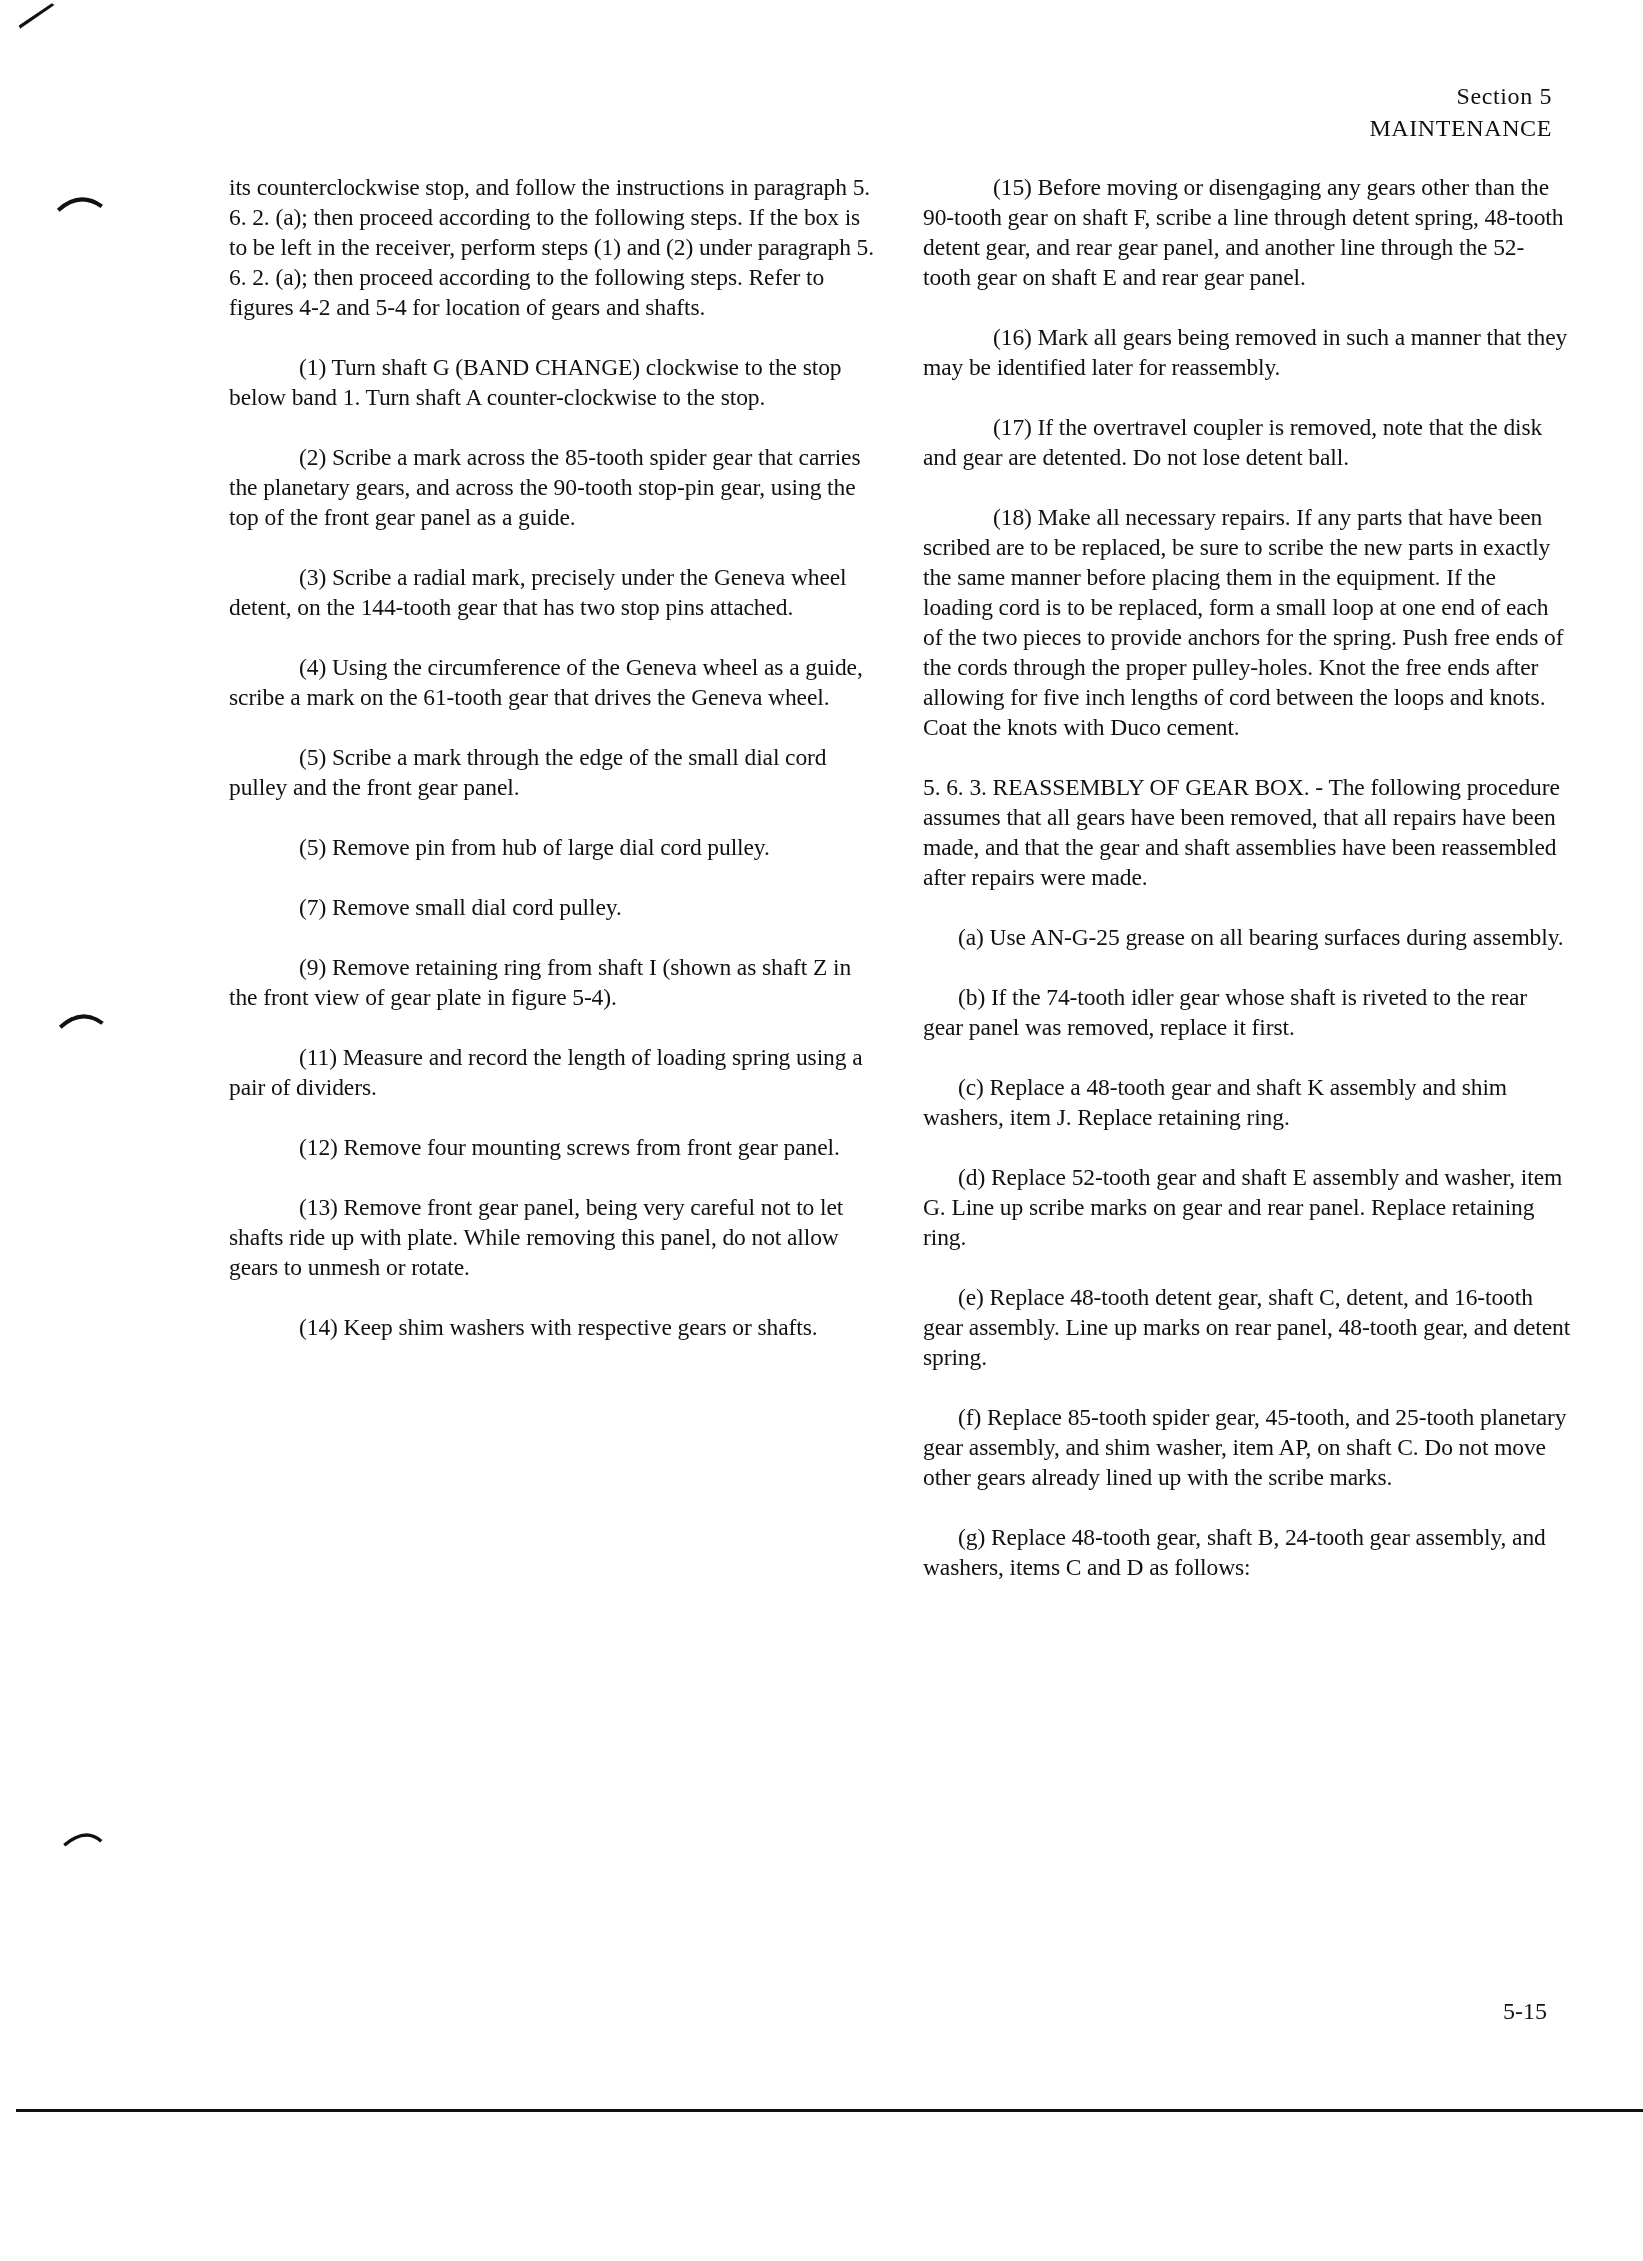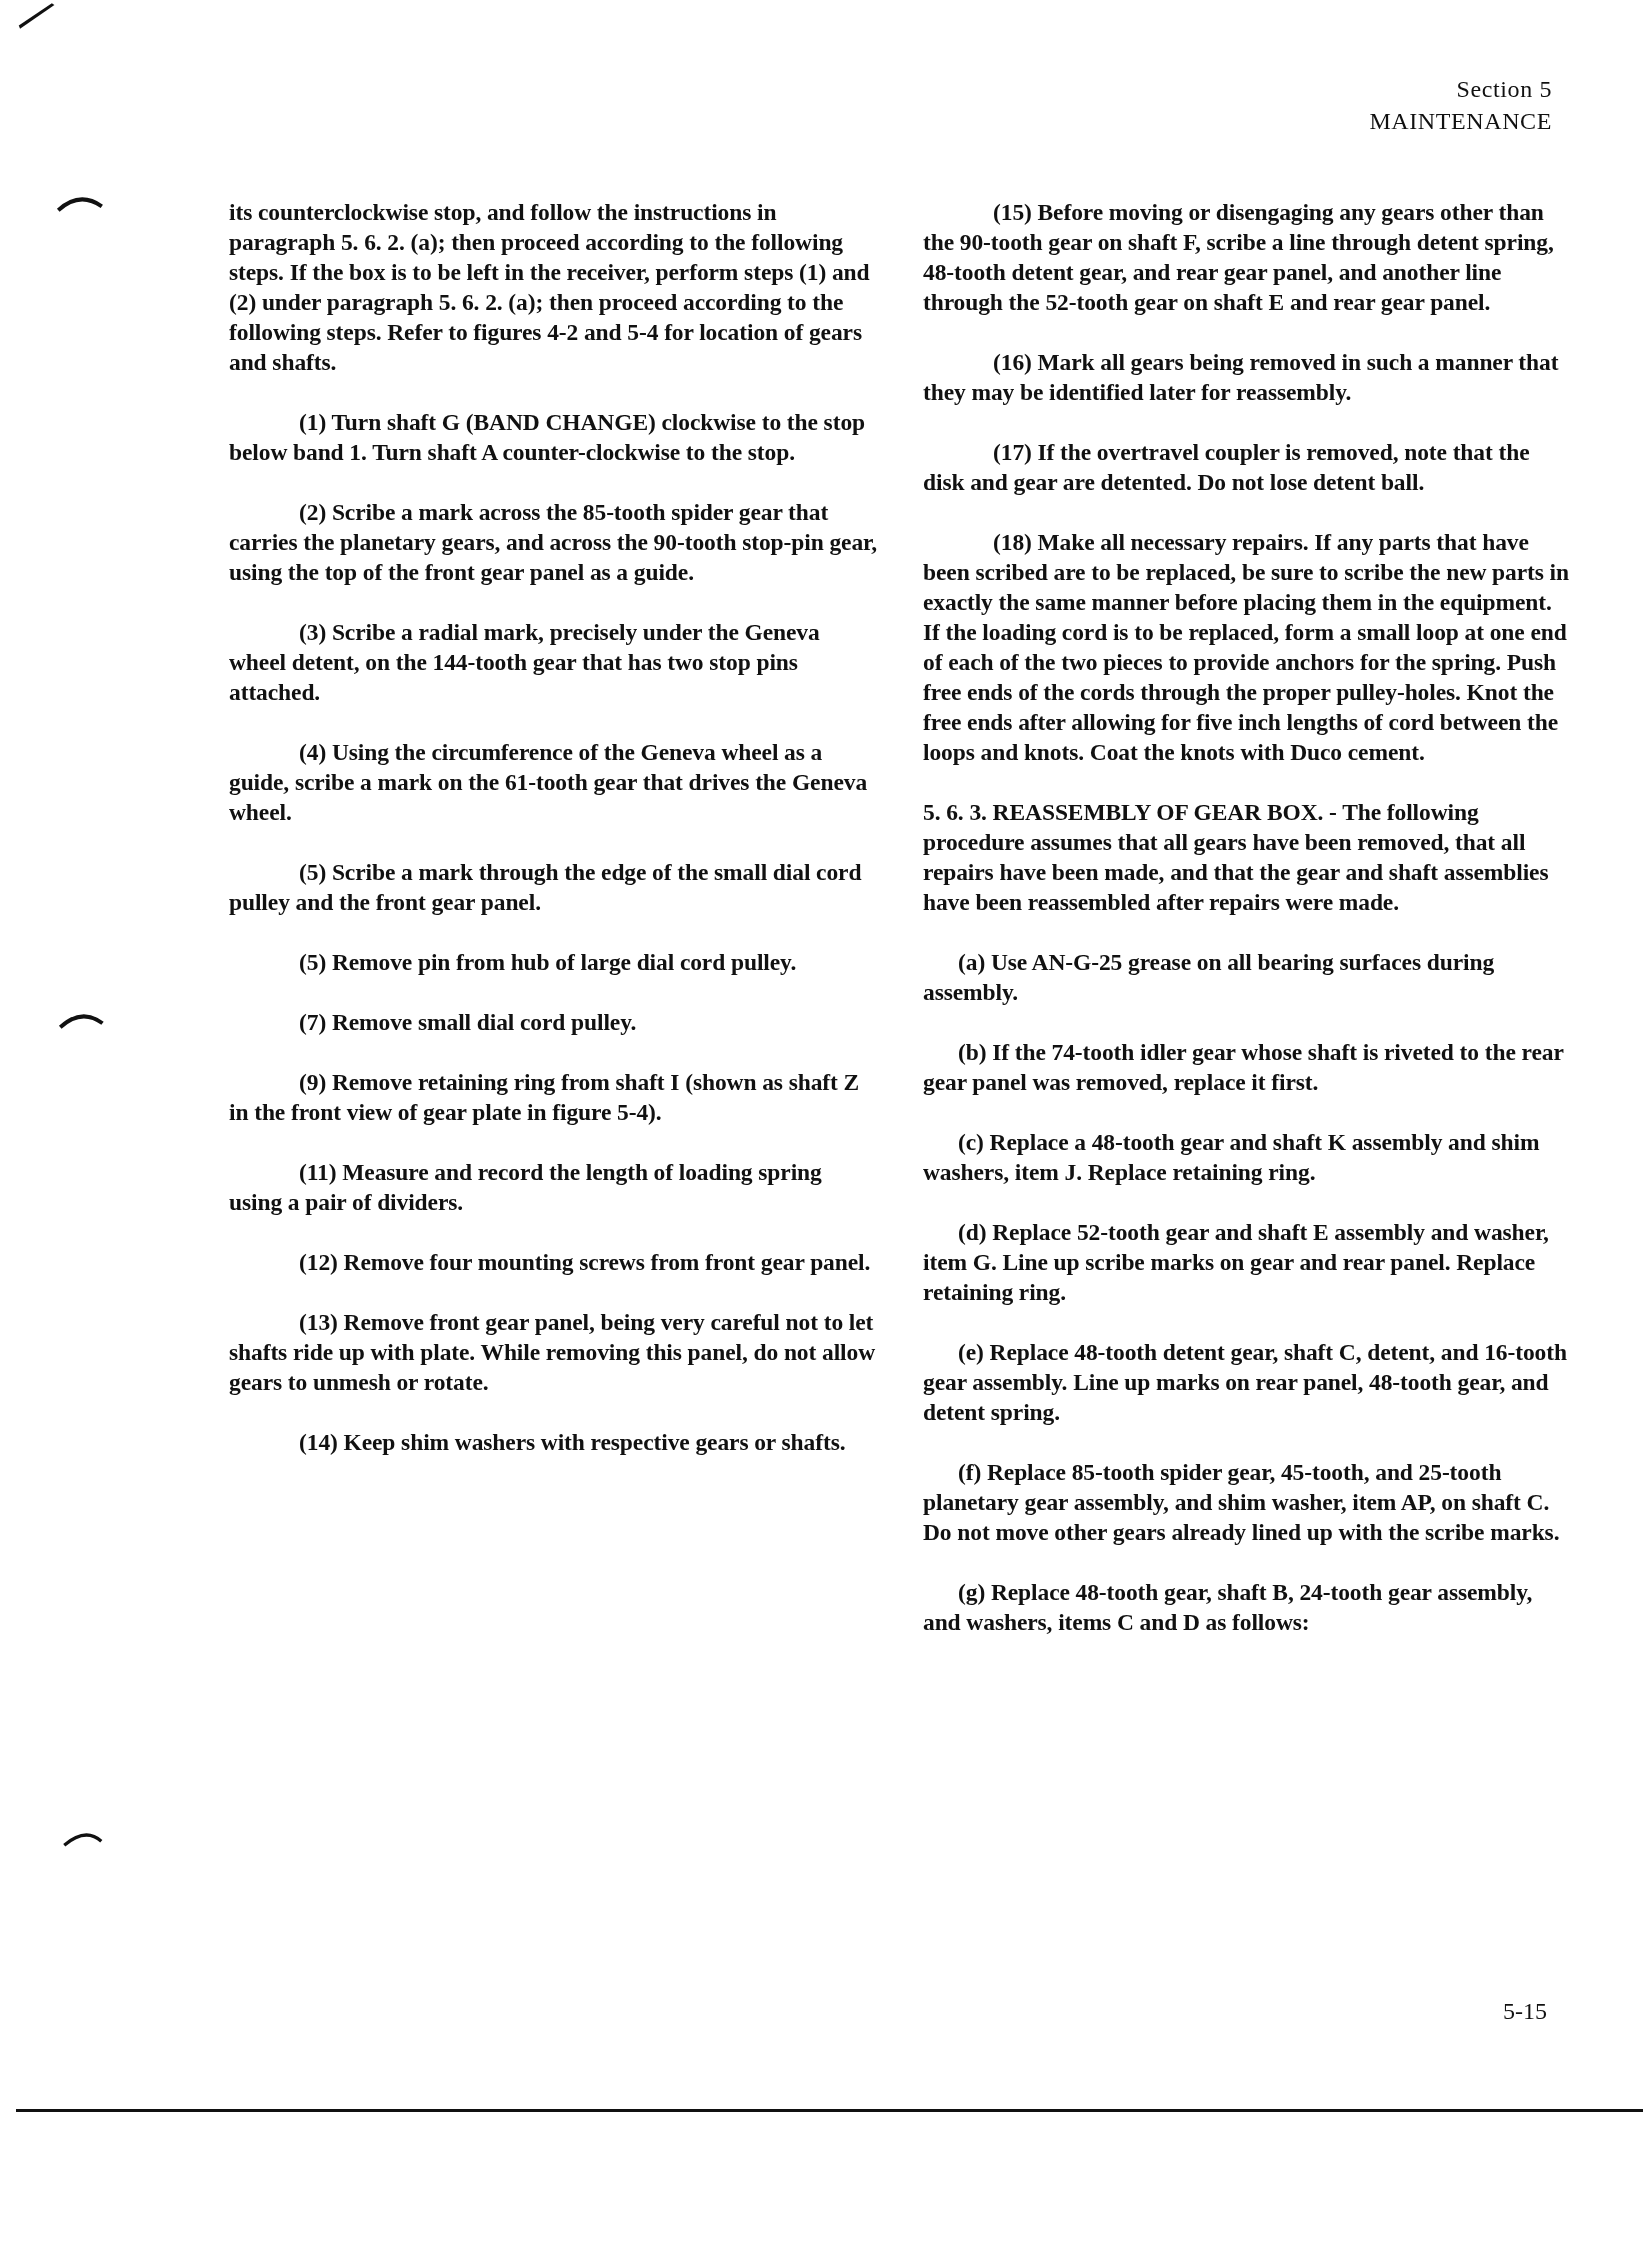--- a/index.html
+++ b/index.html
@@ -2,28 +2,27 @@
 <html style="font-size:10.3px"><head>
   <meta charset="utf-8">
   <style>
     html, body { margin: 0; padding: 0; background: #ffffff; }
     body {
       width: 1644px; height: 2261px; position: relative; overflow: hidden;
       font-family: "Liberation Serif", "DejaVu Serif", serif;
       color: #111111;
     }
     .header {
-      position: absolute; right: 92px; top: 73px;
+      position: absolute; right: 92px; top: 80px;
       text-align: right; font-size: 24px; line-height: 32px; letter-spacing: 0.6px;
     }
     .col {
-      position: absolute; top: 197px;
+      position: absolute; top: 172px;
       font-size: 23.5px; line-height: 30px;
       letter-spacing: -0.1px;
-      font-weight: bold;
     }
     .col.left { left: 229px; width: 651px; }
     .col.right { left: 923px; width: 648px; }
     .para { margin: 0 0 30px 0; }
     .para.step { text-indent: 70px; }
     .para.sub { text-indent: 35px; }
     .para.heading { text-indent: 0; }
     .pagenum {
       position: absolute; right: 97px; top: 1995px;
       font-size: 24px; line-height: 32px;

